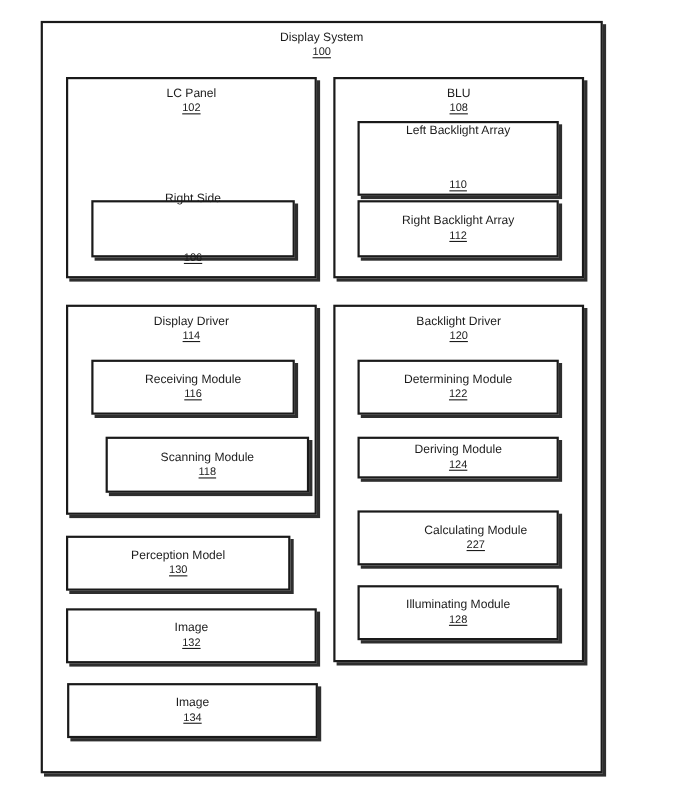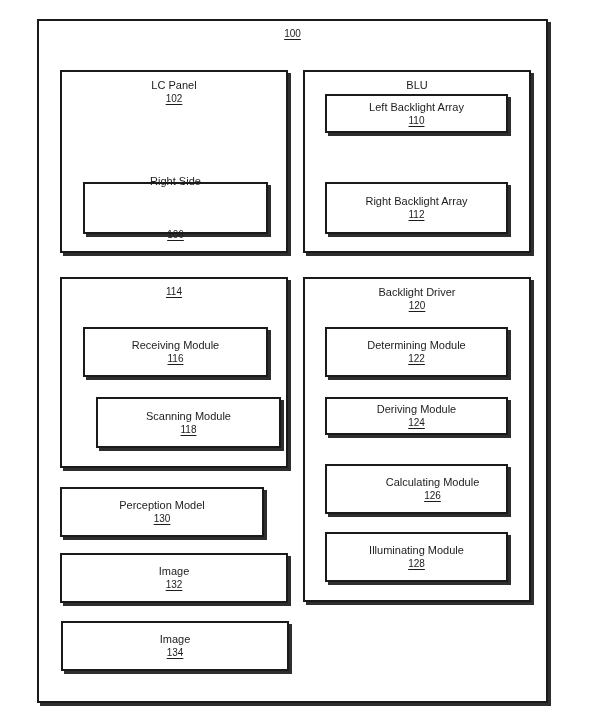--- a/index.html
+++ b/index.html
@@ -58,20 +58,21 @@
     text-underline-offset: 2px;
   }
 </style>
 </head>
 <body>
 
 <div class="canvas">
 
   <div class="box outer" style="left:37px; top:19px; width:511px; height:684px;">
     <div class="titleblock">
+      <div class="lbl">Display System</div>
       <div class="ref">100</div>
     </div>
   </div>
 
   <div class="box container" style="left:60px; top:70px; width:228px; height:183px;">
     <div class="titleblock">
       <div class="lbl">LC Panel</div>
       <div class="ref">102</div>
     </div>
   </div>
@@ -82,32 +83,33 @@
     <div class="ref">106</div>
   </div>
 
   <div class="box container" style="left:303px; top:70px; width:228px; height:183px;">
     <div class="titleblock">
       <div class="lbl">BLU</div>
       <div class="ref">108</div>
     </div>
   </div>
 
-  <div class="box leaf" style="left:325px; top:94px; width:183px; height:39px;">
+  <div class="box leaf" style="left:325px; top:110px; width:183px; height:68px;justify-content:space-between;">
     <div class="lbl">Left Backlight Array</div>
     <div class="ref">110</div>
   </div>
 
   <div class="box leaf" style="left:325px; top:182px; width:183px; height:52px;">
     <div class="lbl">Right Backlight Array</div>
     <div class="ref">112</div>
   </div>
 
   <div class="box container" style="left:60px; top:277px; width:228px; height:191px;">
     <div class="titleblock">
+      <div class="lbl">Display Driver</div>
       <div class="ref">114</div>
     </div>
   </div>
 
   <div class="box leaf" style="left:83px; top:327px; width:185px; height:50px;">
     <div class="lbl">Receiving Module</div>
     <div class="ref">116</div>
   </div>
 
   <div class="box leaf" style="left:83px; top:397px; width:185px; height:51px;margin-left:13px;">
@@ -127,21 +129,21 @@
     <div class="ref">122</div>
   </div>
 
   <div class="box leaf" style="left:325px; top:397px; width:183px; height:38px;">
     <div class="lbl">Deriving Module</div>
     <div class="ref">124</div>
   </div>
 
   <div class="box leaf" style="left:325px; top:464px; width:183px; height:50px;padding-left:32px;">
     <div class="lbl">Calculating Module</div>
-    <div class="ref">126</div>
+    <div class="ref">227</div>
   </div>
 
   <div class="box leaf" style="left:325px; top:532px; width:183px; height:50px;">
     <div class="lbl">Illuminating Module</div>
     <div class="ref">128</div>
   </div>
 
   <div class="box leaf" style="left:60px; top:487px; width:204px; height:50px;">
     <div class="lbl">Perception Model</div>
     <div class="ref">130</div>

